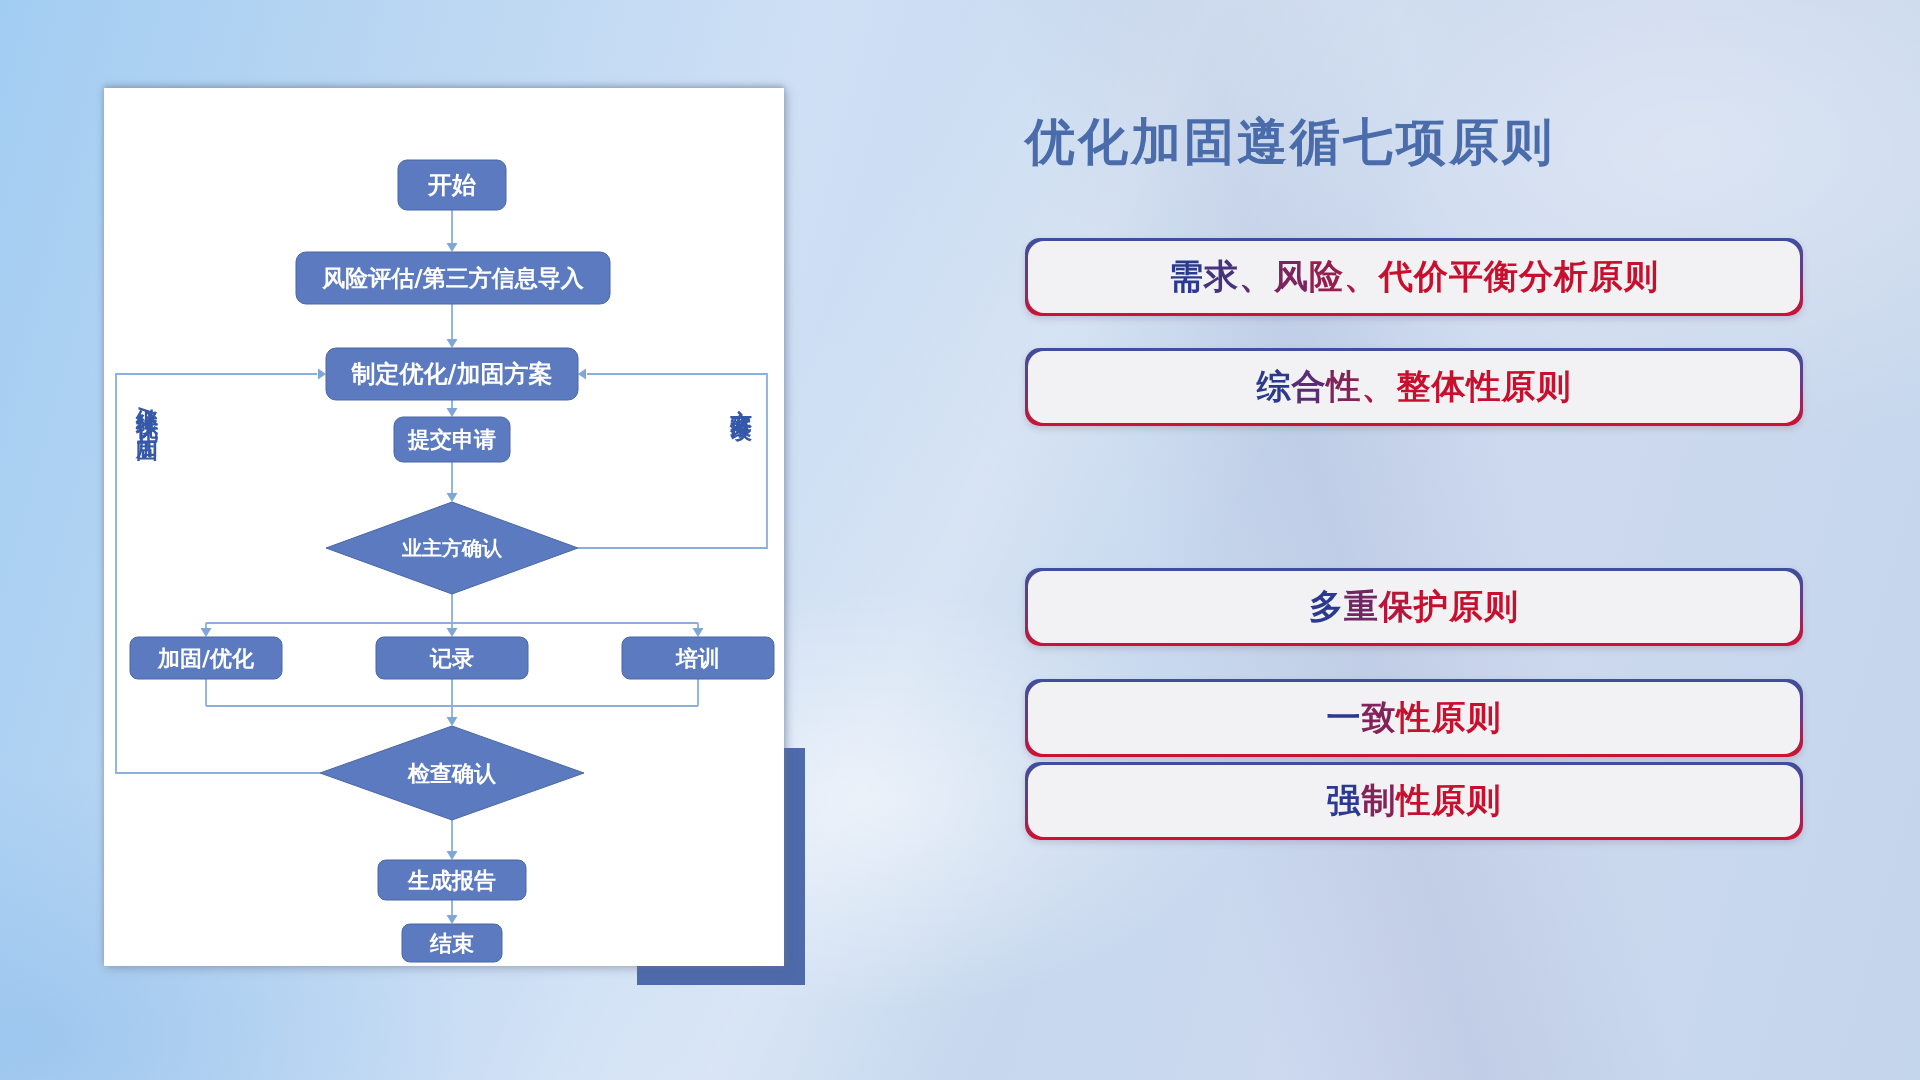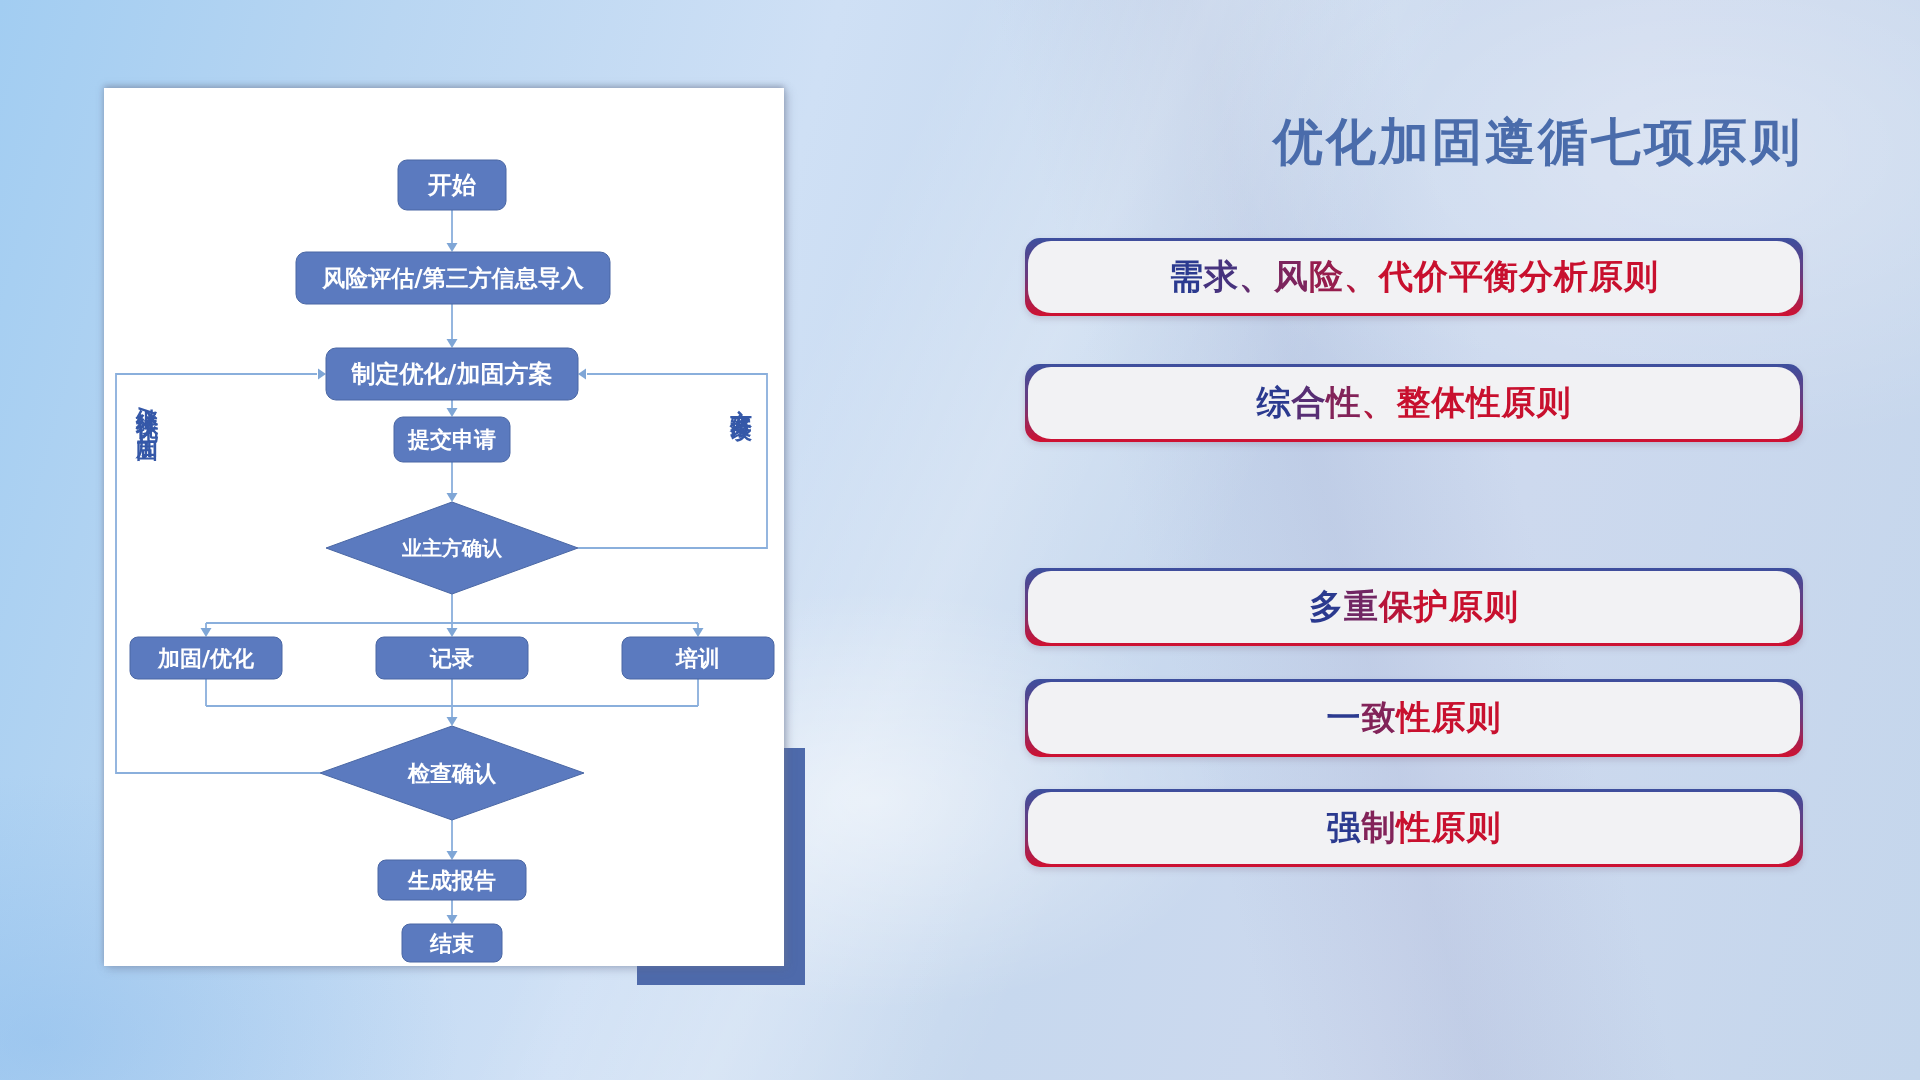--- a/index.html
+++ b/index.html
@@ -32,31 +32,31 @@
   }
   .vlabel.left{left:32px;top:303px;}
   .vlabel.right{left:626px;top:303px;}
   .flow-node{fill:#5b7abf;stroke:#4a67a4;stroke-width:1;}
   .flow-line{stroke:#8aafdc;stroke-width:1.8;fill:none;}
   .flow-head{fill:#7fa6d6;stroke:none;}
   .flow-text{fill:#ffffff;font-weight:bold;text-anchor:middle;font-family:"DejaVu Sans","Liberation Sans",sans-serif;}
   
   .panel-title{
     position:absolute;left:1025px;top:112px;width:778px;height:60px;
-    text-align:right;font-size:50px;font-weight:bold;color:#4a6cab;
+    text-align:left;font-size:50px;font-weight:bold;color:#4a6cab;
     letter-spacing:3px;line-height:60px;
   }
   .p-box{
     position:absolute;left:1025px;width:778px;height:78px;
     border-radius:15px;padding:3px;box-sizing:border-box;
     background:linear-gradient(180deg,#3d4f9e 0%,#6a3a7e 48%,#d01030 100%);
     box-shadow:0 3px 6px rgba(110,80,110,.22);
   }
   .p-box-inner{
-    width:100%;height:100%;border-radius:23px;background:#f2f2f4;
+    width:100%;height:100%;border-radius:16px;background:#f2f2f4;
     display:flex;align-items:center;justify-content:center;
   }
   .p-text{
     font-size:34px;font-weight:600;letter-spacing:1px;white-space:nowrap;
   }
 </style>
 </head>
 <body>
 
 <div class="stage">
@@ -126,34 +126,34 @@
     <div class="vlabel right">方案修改</div>
   </div>
 
   <div class="panel-title">优化加固遵循七项原则</div>
 
   <div class="p-box" style="top:238px">
     <div class="p-box-inner">
       <span class="p-text"><span style="color: rgb(43, 58, 143);">需</span><span style="color: rgb(70, 51, 126);">求</span><span style="color: rgb(97, 44, 110);">、</span><span style="color: rgb(124, 36, 93);">风</span><span style="color: rgb(150, 29, 77);">险</span><span style="color: rgb(177, 22, 60);">、</span><span style="color: rgb(200, 16, 46);">代</span><span style="color: rgb(200, 16, 46);">价</span><span style="color: rgb(200, 16, 46);">平</span><span style="color: rgb(200, 16, 46);">衡</span><span style="color: rgb(200, 16, 46);">分</span><span style="color: rgb(200, 16, 46);">析</span><span style="color: rgb(200, 16, 46);">原</span><span style="color: rgb(200, 16, 46);">则</span></span>
     </div>
   </div>
-  <div class="p-box" style="top:364px">
+  <div class="p-box" style="top:348px">
     <div class="p-box-inner">
       <span class="p-text"><span style="color: rgb(43, 58, 143);">综</span><span style="color: rgb(87, 46, 116);">合</span><span style="color: rgb(130, 35, 89);">性</span><span style="color: rgb(174, 23, 62);">、</span><span style="color: rgb(200, 16, 46);">整</span><span style="color: rgb(200, 16, 46);">体</span><span style="color: rgb(200, 16, 46);">性</span><span style="color: rgb(200, 16, 46);">原</span><span style="color: rgb(200, 16, 46);">则</span></span>
     </div>
   </div>
   <div class="p-box" style="top:679px">
     <div class="p-box-inner">
       <span class="p-text"><span style="color: rgb(43, 58, 143);">一</span><span style="color: rgb(130, 35, 89);">致</span><span style="color: rgb(200, 16, 46);">性</span><span style="color: rgb(200, 16, 46);">原</span><span style="color: rgb(200, 16, 46);">则</span></span>
     </div>
   </div>
   <div class="p-box" style="top:568px">
     <div class="p-box-inner">
       <span class="p-text"><span style="color: rgb(43, 58, 143);">多</span><span style="color: rgb(113, 39, 100);">重</span><span style="color: rgb(183, 21, 57);">保</span><span style="color: rgb(200, 16, 46);">护</span><span style="color: rgb(200, 16, 46);">原</span><span style="color: rgb(200, 16, 46);">则</span></span>
     </div>
   </div>
-  <div class="p-box" style="top:789px">
+  <div class="p-box" style="top:762px">
     <div class="p-box-inner">
       <span class="p-text"><span style="color: rgb(43, 58, 143);">强</span><span style="color: rgb(130, 35, 89);">制</span><span style="color: rgb(200, 16, 46);">性</span><span style="color: rgb(200, 16, 46);">原</span><span style="color: rgb(200, 16, 46);">则</span></span>
     </div>
   </div>
 
 </div>
 
 </body></html>

